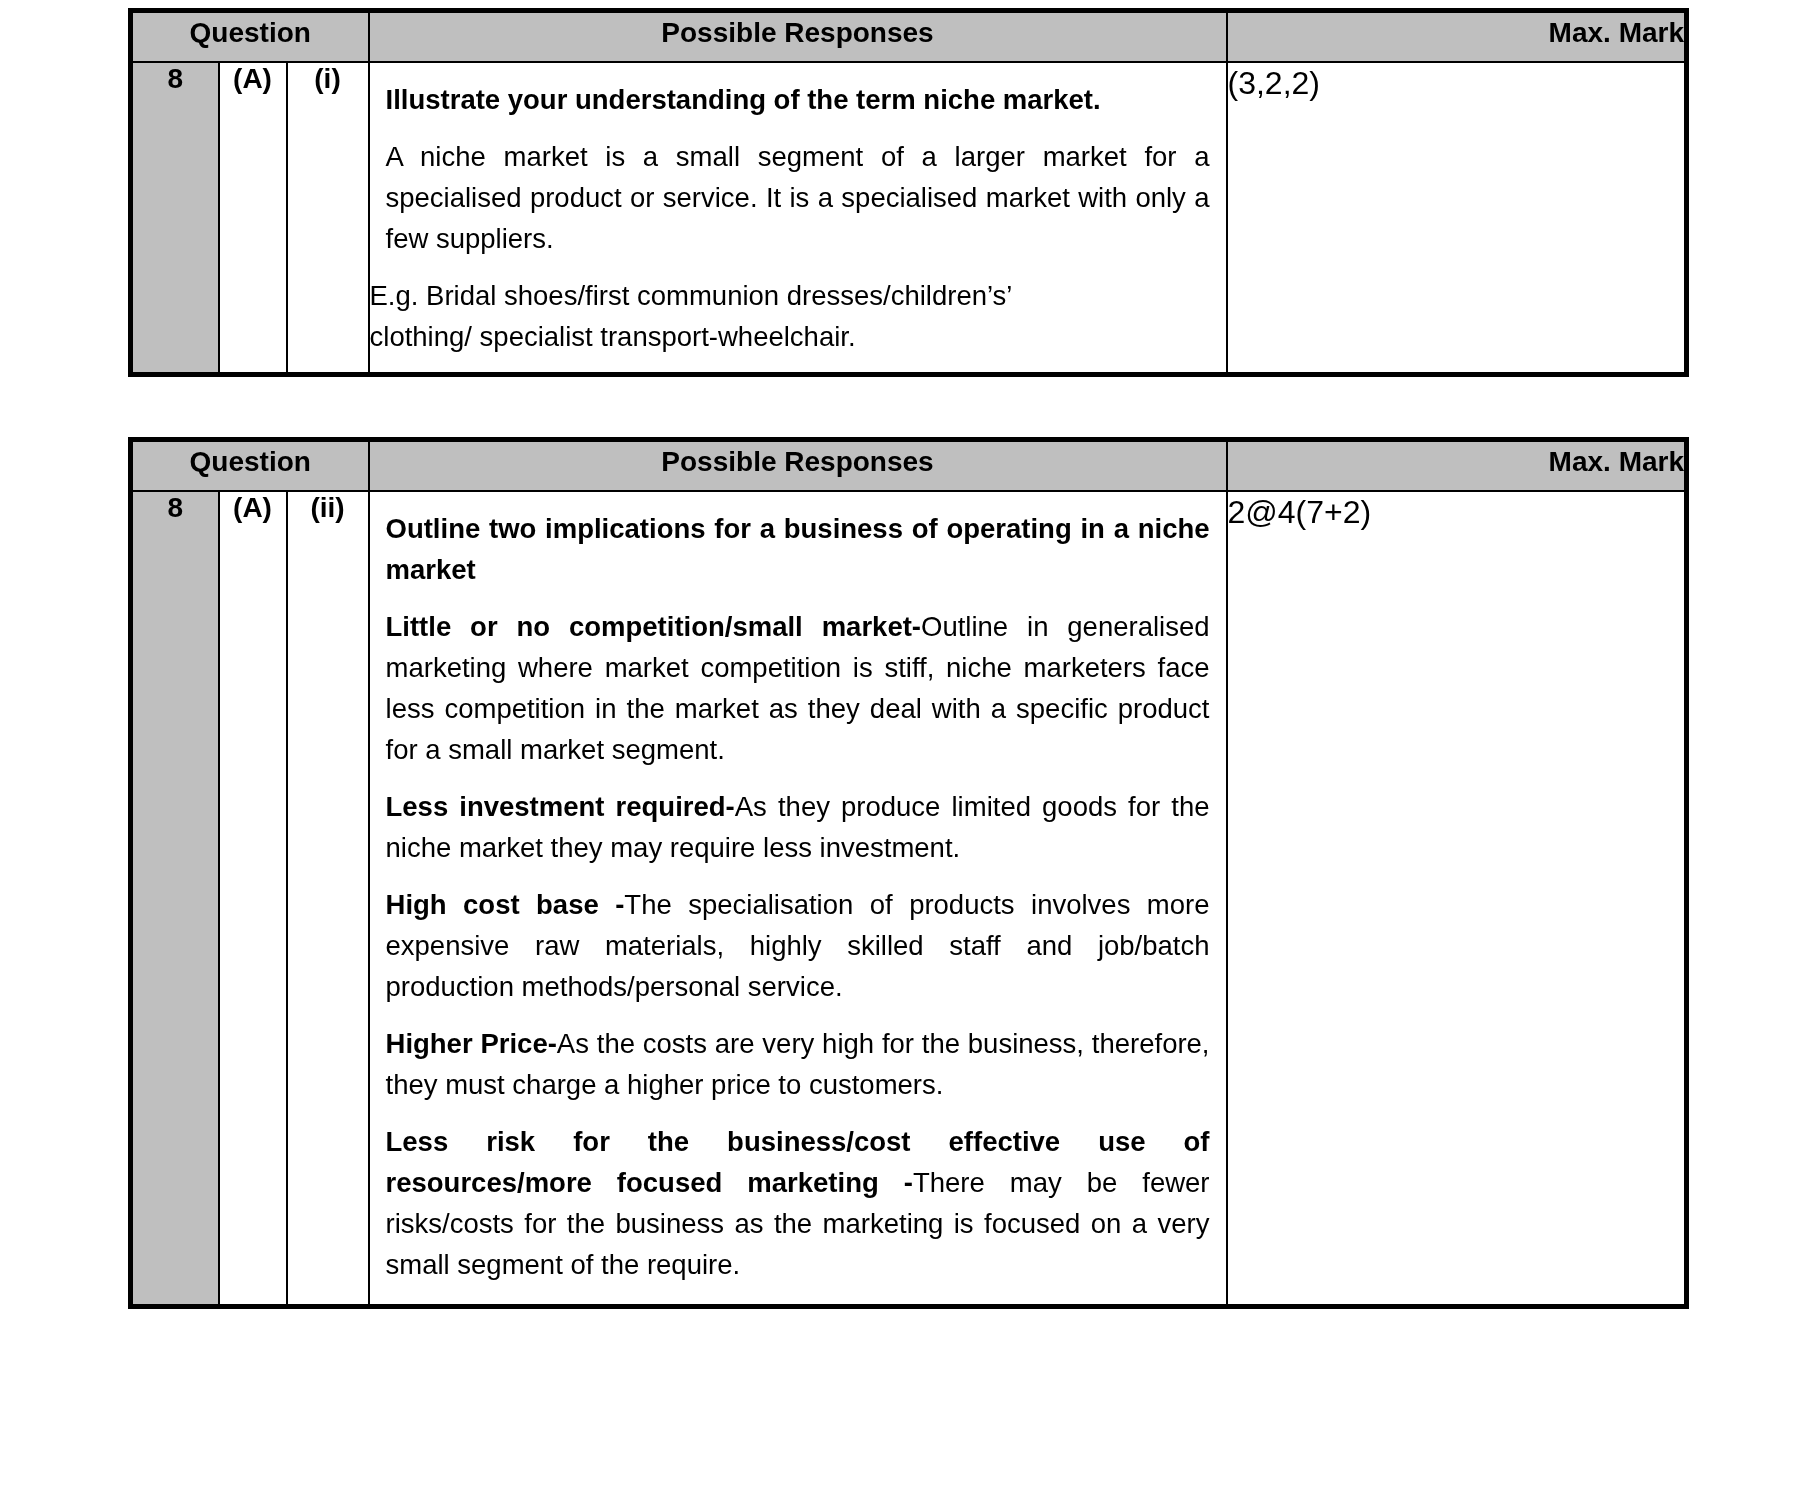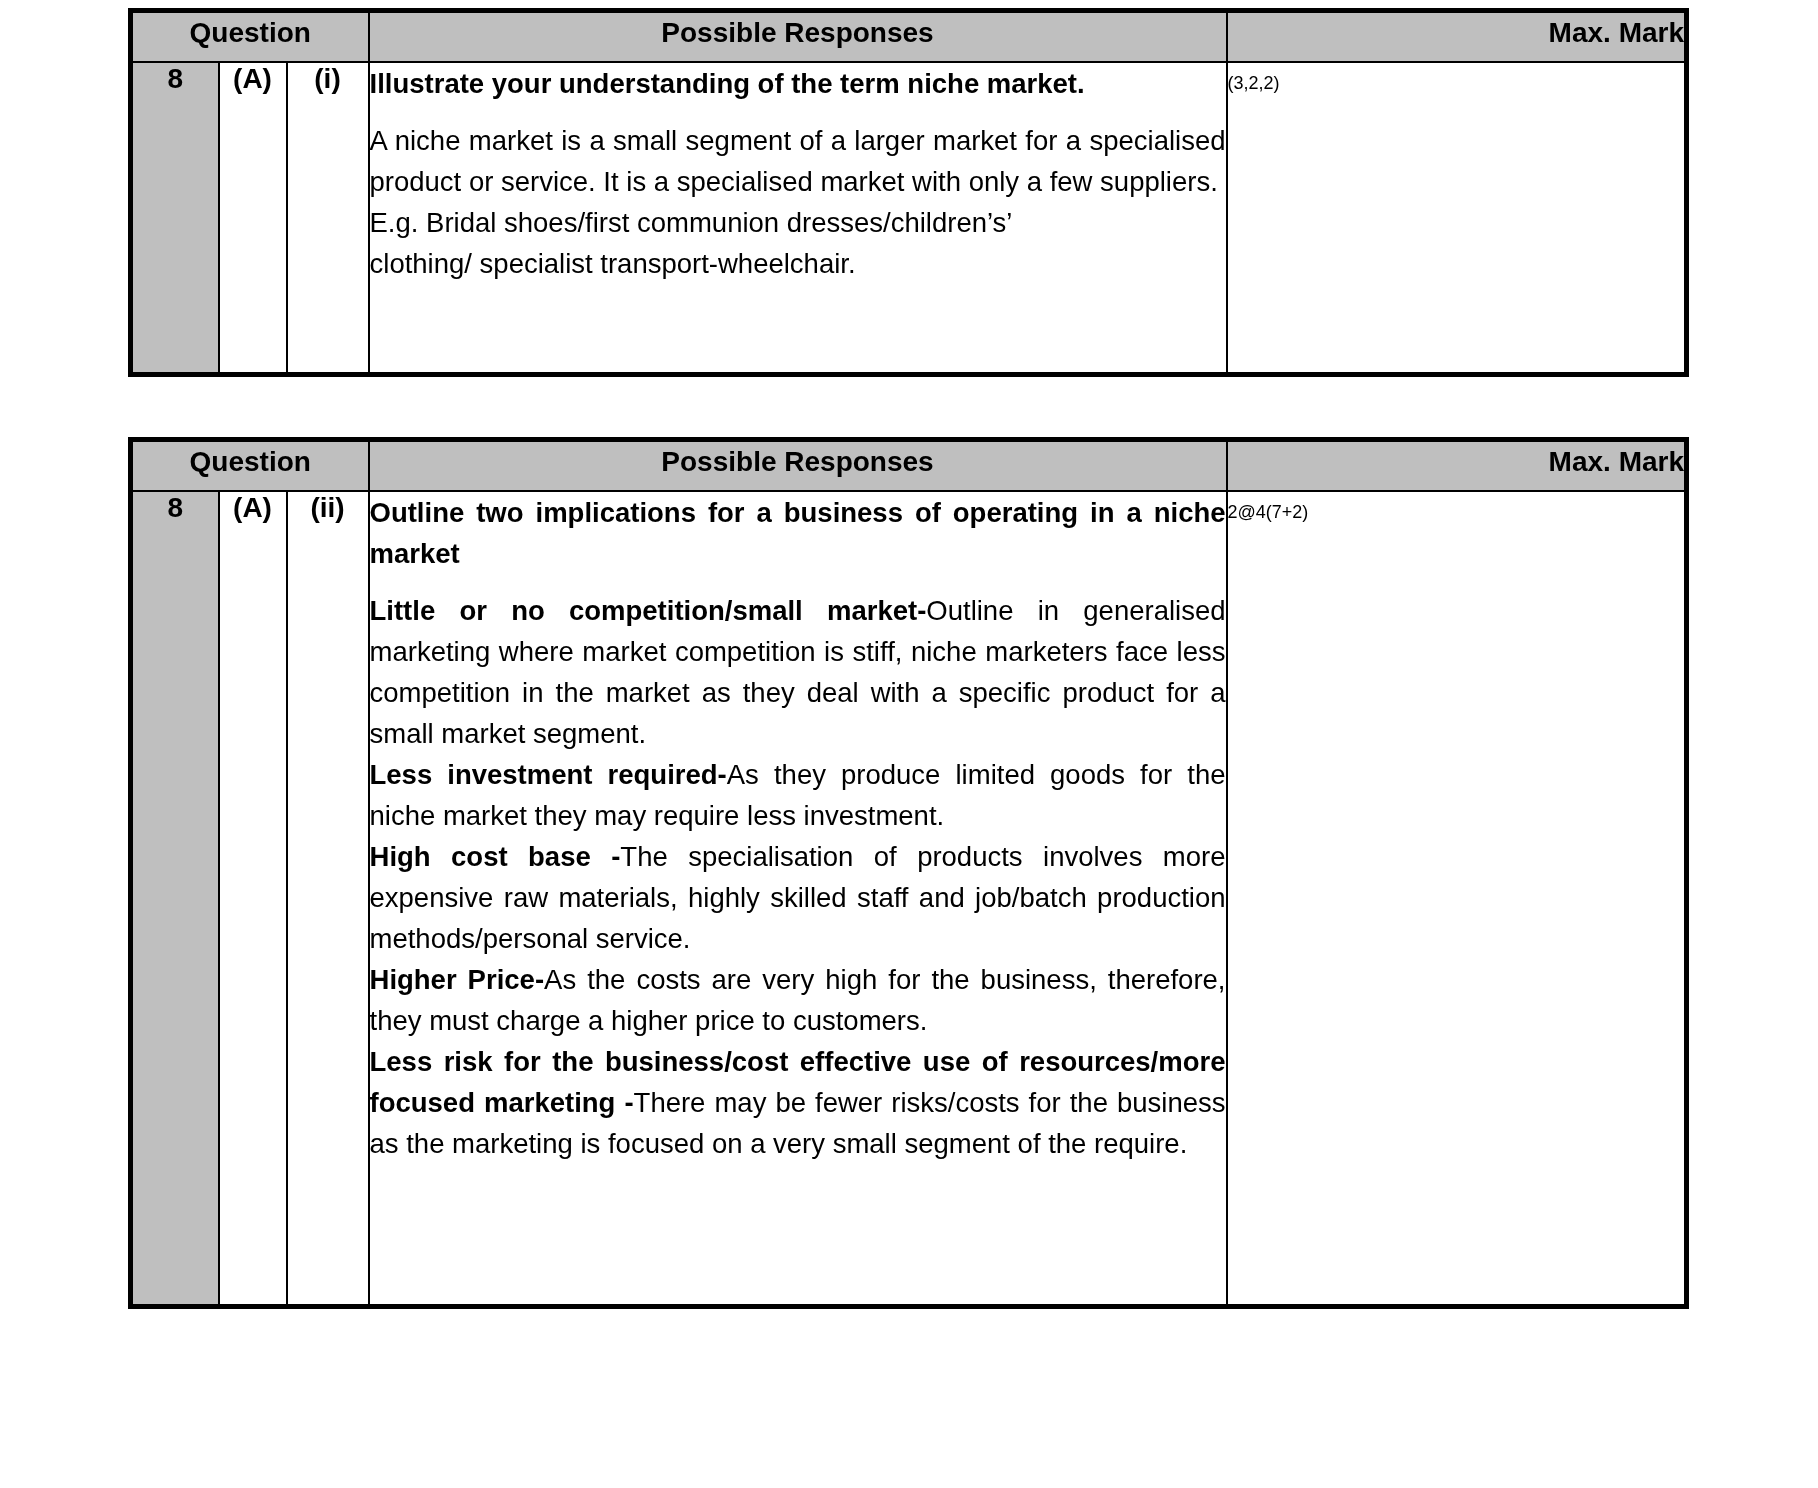--- a/index.html
+++ b/index.html
@@ -52,29 +52,29 @@
     text-align: center;
     font-weight: bold;
     font-size: 28px;
     padding-top: 10px;
   }
   td.resp {
     padding: 10px 20px 10px 14px;
     font-size: 27.5px;
     line-height: 41px;
   }
-  td.resp p { margin: 0; }
+  td.resp p { margin: 16px; }
   td.resp .title {
     font-weight: bold;
     margin-bottom: 16px;
   }
   .just { text-align: justify; }
   .b { font-weight: bold; }
   td.markv {
-    font-size: 18px;
+    font-size: 32px;
     line-height: 41px;
     padding-top: 10px;
     padding-left: 34px;
   }
   tr.content-row-1 { height: 312px; }
   tr.content-row-2 { height: 816px; }
   #tbl1 { margin-top: 8px; }
   #tbl2 { margin-top: 60px; }
 </style>
 </head>

